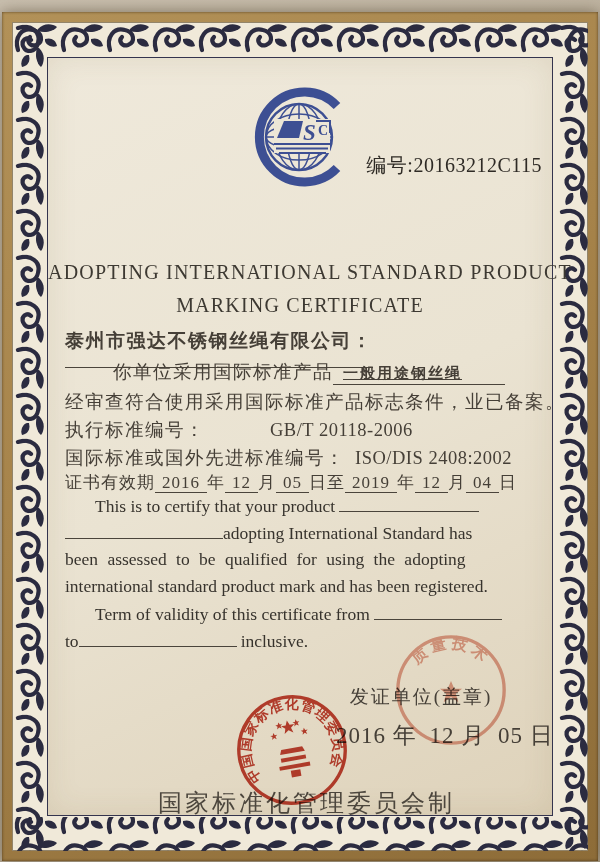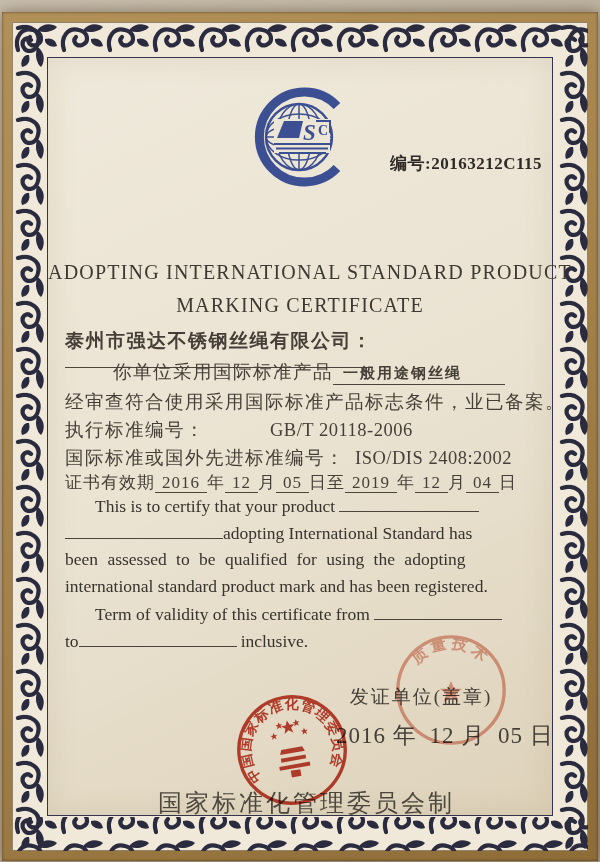--- a/index.html
+++ b/index.html
@@ -22,21 +22,21 @@
     box-shadow:inset 0 0 0 1px rgba(70,50,15,.55);
   }
   .ornband svg{display:block;}
   .paper{
     position:absolute;left:45px;right:45px;top:45px;bottom:45px;
     background:linear-gradient(155deg,#efe9db 0%,#eae3d2 50%,#ded2ba 100%);
     border:1.5px solid #34344e;
     box-shadow:inset 0 0 30px rgba(120,95,50,.12);
   }
   
-  .serial{font-size:17px;font-weight:bold;color:#2e2a25;letter-spacing:.5px;}
+  .serial{font-size:20px;font-weight:normal;color:#2e2a25;letter-spacing:.5px;}
   .title-cn{
     width:100%;text-align:center;font-size:36px;color:#46413a;
     letter-spacing:8px;font-weight:500;white-space:nowrap;
   }
   .title-en{width:100%;text-align:center;font-size:20px;color:#3d3932;letter-spacing:1.2px;white-space:nowrap;}
   .cn{font-size:18.5px;color:#453f37;letter-spacing:1.5px;white-space:nowrap;}
   .bold{font-weight:bold;}
   .ul{border-bottom:1.6px solid #4a443b;}
   .en{font-size:17.5px;color:#37332d;white-space:nowrap;}
   .blank{display:inline-block;border-bottom:1.6px solid #4a443b;height:16px;vertical-align:baseline;}
@@ -100,21 +100,21 @@
       </div>
 
       <div class="abs title-en" style="left:0;top:203px;">ADOPTING INTERNATIONAL STANDARD PRODUCT</div>
       <div class="abs title-en" style="left:0;top:236px;">MARKING CERTIFICATE</div>
 
       <div class="abs cn bold" style="left:17px;top:270px;font-size:19px;">
         <span class="ul" style="padding-bottom:16px;">泰州市强达不锈钢丝绳有限公司：</span>
       </div>
 
       <div class="abs cn" style="left:17px;top:301px;">
-        <span style="padding-left:48px;">你单位采用国际标准产品</span><span class="ul bold" style="display:inline-block;width:162px;font-size:15px;padding:0 0 1px 10px;letter-spacing:2px;">一般用途钢丝绳</span>
+        <span style="padding-left:48px;">你单位采用国际标准产品</span><span class="ul bold" style="display:inline-block;width:162px;font-size:15px;padding:0 0 1px 10px;letter-spacing:2px;text-decoration:underline;">一般用途钢丝绳</span>
       </div>
       <div class="abs cn" style="left:17px;top:331px;">经审查符合使用采用国际标准产品标志条件，业已备案。</div>
       <div class="abs cn" style="left:17px;top:359px;">
         <span>执行标准编号：</span><span style="margin-left:65px;letter-spacing:.5px;">GB/T 20118-2006</span>
       </div>
       <div class="abs cn" style="left:17px;top:387px;">
         <span>国际标准或国外先进标准编号：</span><span style="margin-left:10px;letter-spacing:.5px;">ISO/DIS 2408:2002</span>
       </div>
       <div class="abs cn" style="left:17px;top:413px;font-size:17px;letter-spacing:1px;">
         <span>证书有效期</span><span class="u">2016</span><span>年</span><span class="u">12</span><span>月</span><span class="u">05</span><span>日至</span><span class="u">2019</span><span>年</span><span class="u">12</span><span>月</span><span class="u">04</span><span>日</span>

